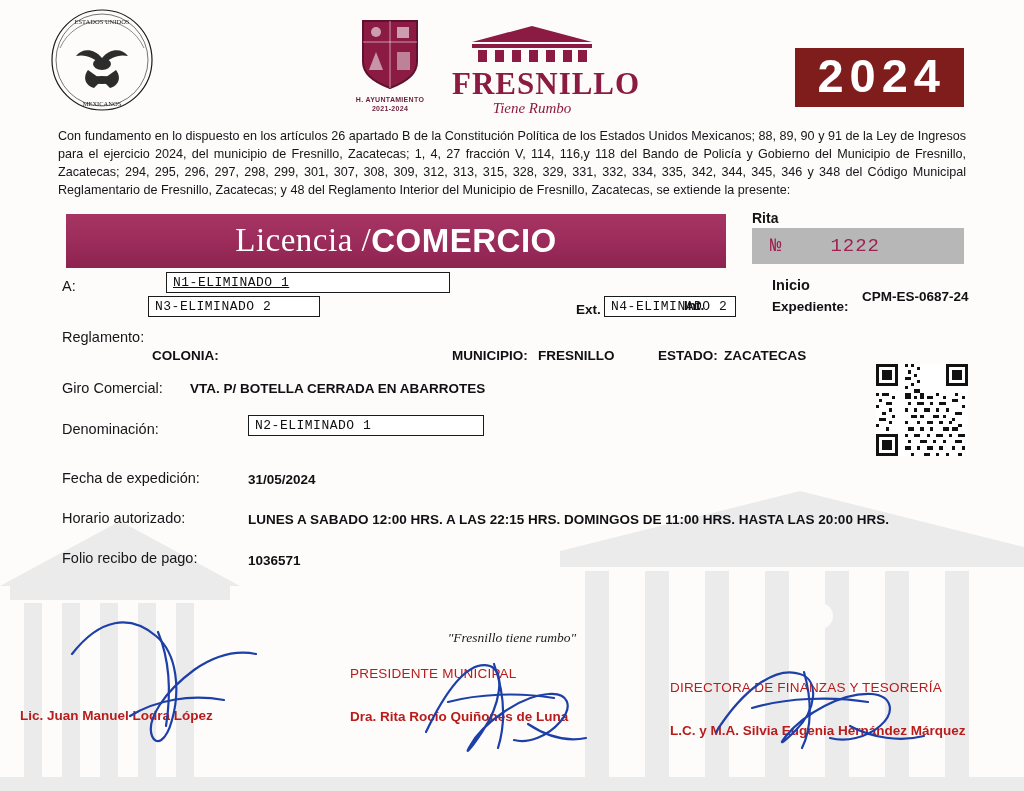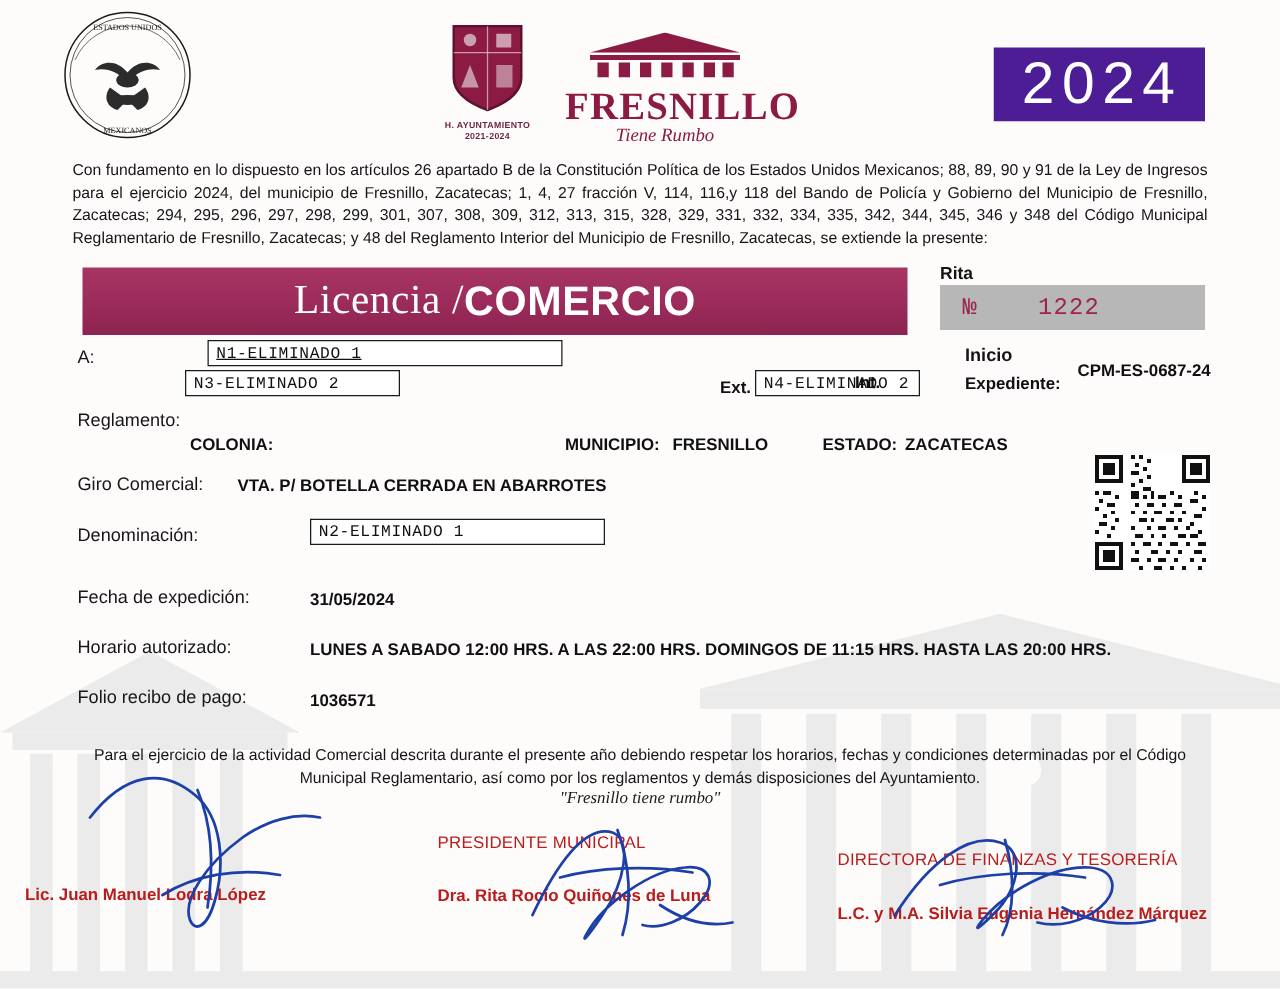--- a/index.html
+++ b/index.html
@@ -67,25 +67,25 @@
     margin-top: 2px;
   }
   .fresnillo-tag {
     font-family: "Liberation Serif", serif;
     font-style: italic;
     font-size: 15px;
     margin-top: 1px;
   }
   .year-box {
     position: absolute;
-    right: 60px; top: 38px;
-    background: #4c1d95;
+    right: 60px; top: 48px;
+    background: #7f1d1d;
     color: #ffffff;
     font-family: "Liberation Sans", sans-serif;
-    font-weight: normal;
+    font-weight: bold;
     font-size: 47px;
     letter-spacing: 6px;
     padding: 4px 18px 8px 22px;
     line-height: 1;
   }
 
   
   .legal {
     margin: 8px 58px 0 58px;
     font-size: 12.6px;
@@ -341,21 +341,21 @@
     <span class="field-label" style="left:62px; top:108px;">Giro Comercial:</span>
     <span class="field-value" style="left:190px; top:109px;">VTA. P/ BOTELLA CERRADA EN ABARROTES</span>
 
     <span class="field-label" style="left:62px; top:149px;">Denominación:</span>
     <span class="redact" style="left:248px; top:143px; width:222px;">N2-ELIMINADO 1</span>
 
     <span class="field-label" style="left:62px; top:198px;">Fecha de expedición:</span>
     <span class="field-value" style="left:248px; top:200px;">31/05/2024</span>
 
     <span class="field-label" style="left:62px; top:238px;">Horario autorizado:</span>
-    <span class="field-value" style="left:248px; top:240px;">LUNES A SABADO 12:00 HRS. A LAS 22:00 HRS. DOMINGOS DE 11:15 HRS. HASTA LAS 20:00 HRS.</span>
+    <span class="field-value" style="left:248px; top:240px;">LUNES A SABADO 12:00 HRS. A LAS 22:15 HRS. DOMINGOS DE 11:00 HRS. HASTA LAS 20:00 HRS.</span>
 
     <span class="field-label" style="left:62px; top:278px;">Folio recibo de pago:</span>
     <span class="field-value" style="left:248px; top:281px;">1036571</span>
   </div>
 
   <svg class="qr" viewBox="0 0 29 29" shape-rendering="crispEdges">
     <rect width="29" height="29" fill="#ffffff"></rect>
     <g fill="#111111">
       <rect x="0" y="0" width="7" height="1"></rect>
         <rect x="0" y="6" width="7" height="1"></rect>
@@ -449,21 +449,20 @@
         <rect x="24" y="26" width="1" height="1"></rect>
         <rect x="27" y="26" width="1" height="1"></rect>
       <rect x="11" y="28" width="1" height="1"></rect>
         <rect x="15" y="28" width="2" height="1"></rect>
         <rect x="19" y="28" width="1" height="1"></rect>
       <rect x="22" y="28" width="1" height="1"></rect>
         <rect x="26" y="28" width="1" height="1"></rect>
     </g>
   </svg>
 
-  <p class="footer-note">Para el ejercicio de la actividad Comercial descrita durante el presente año debiendo respetar los horarios, fechas y condiciones determinadas por el Código Municipal Reglamentario, así como por los reglamentos y demás disposiciones del Ayuntamiento.</p>
   <div class="rumbo">"Fresnillo tiene rumbo"</div>
 
   <div class="sig" style="left:20px; top:680px; width:320px;">
     <div class="name">Lic. Juan Manuel Lodra  López</div>
   </div>
   <div class="sig" style="left:350px; top:666px; width:300px;">
     <div class="role">PRESIDENTE MUNICIPAL</div>
     <div class="name">Dra. Rita Rocío Quiñones de Luna</div>
   </div>
   <div class="sig" style="left:670px; top:680px; width:330px;">

